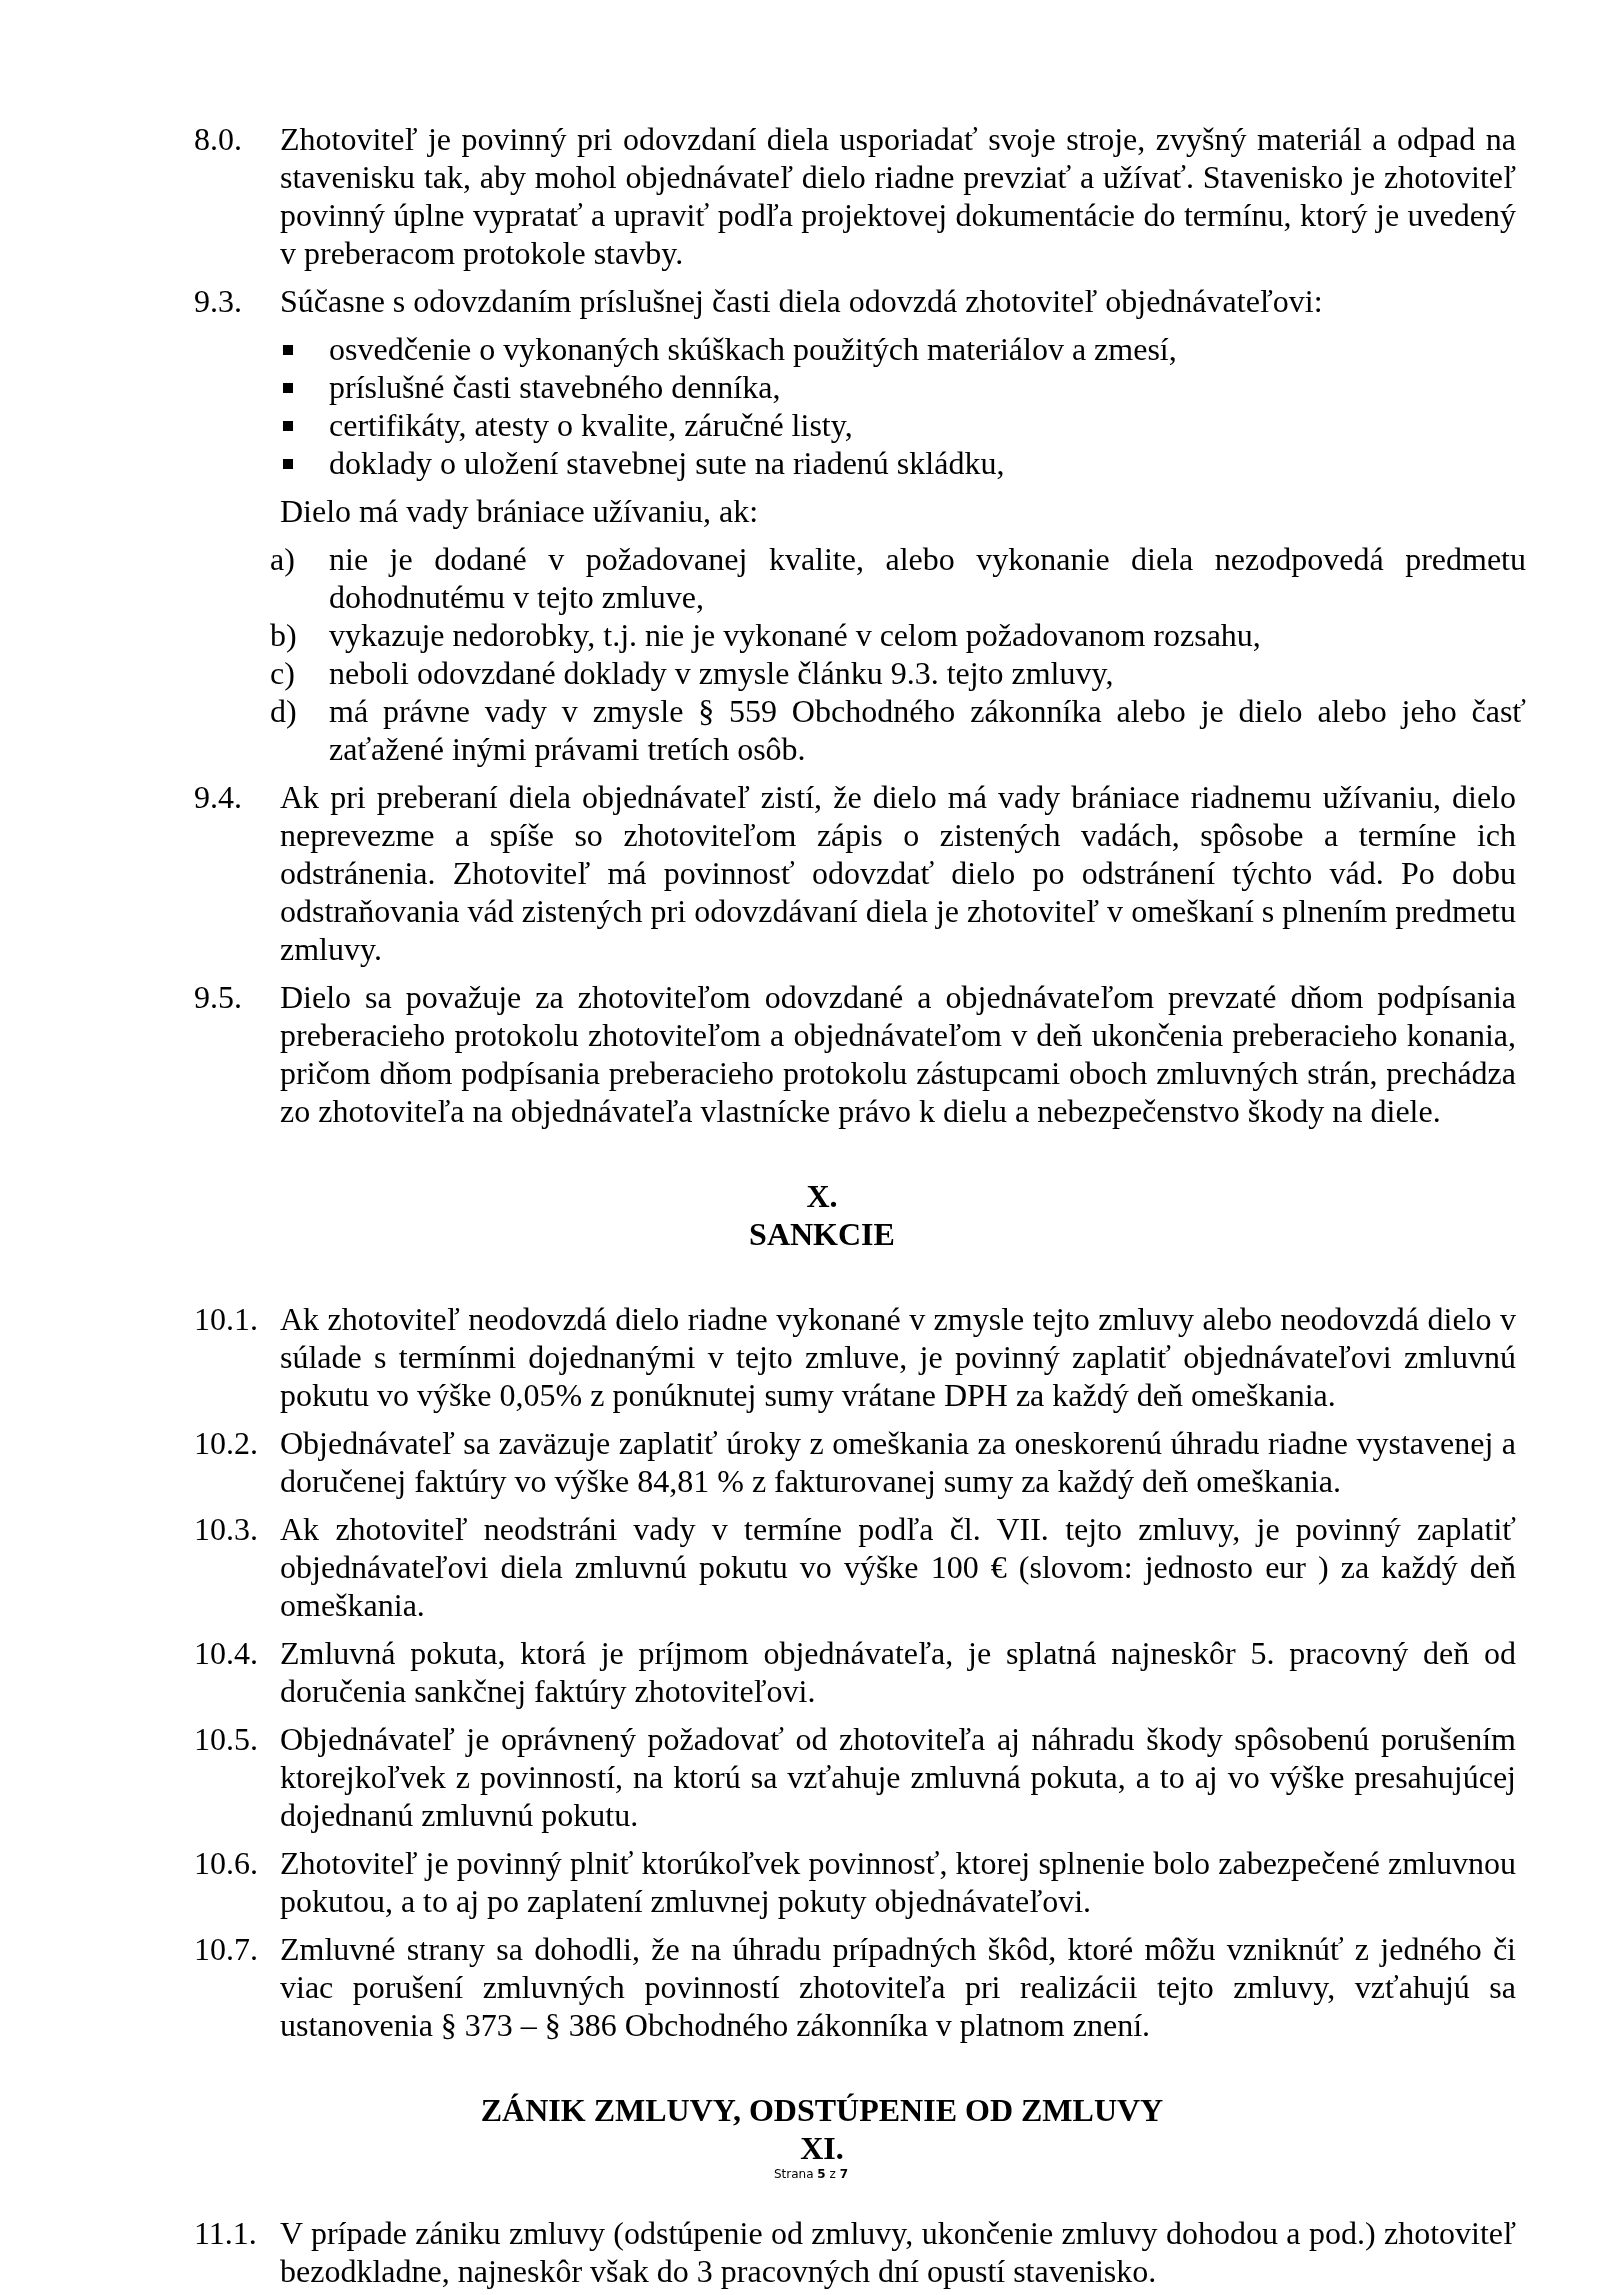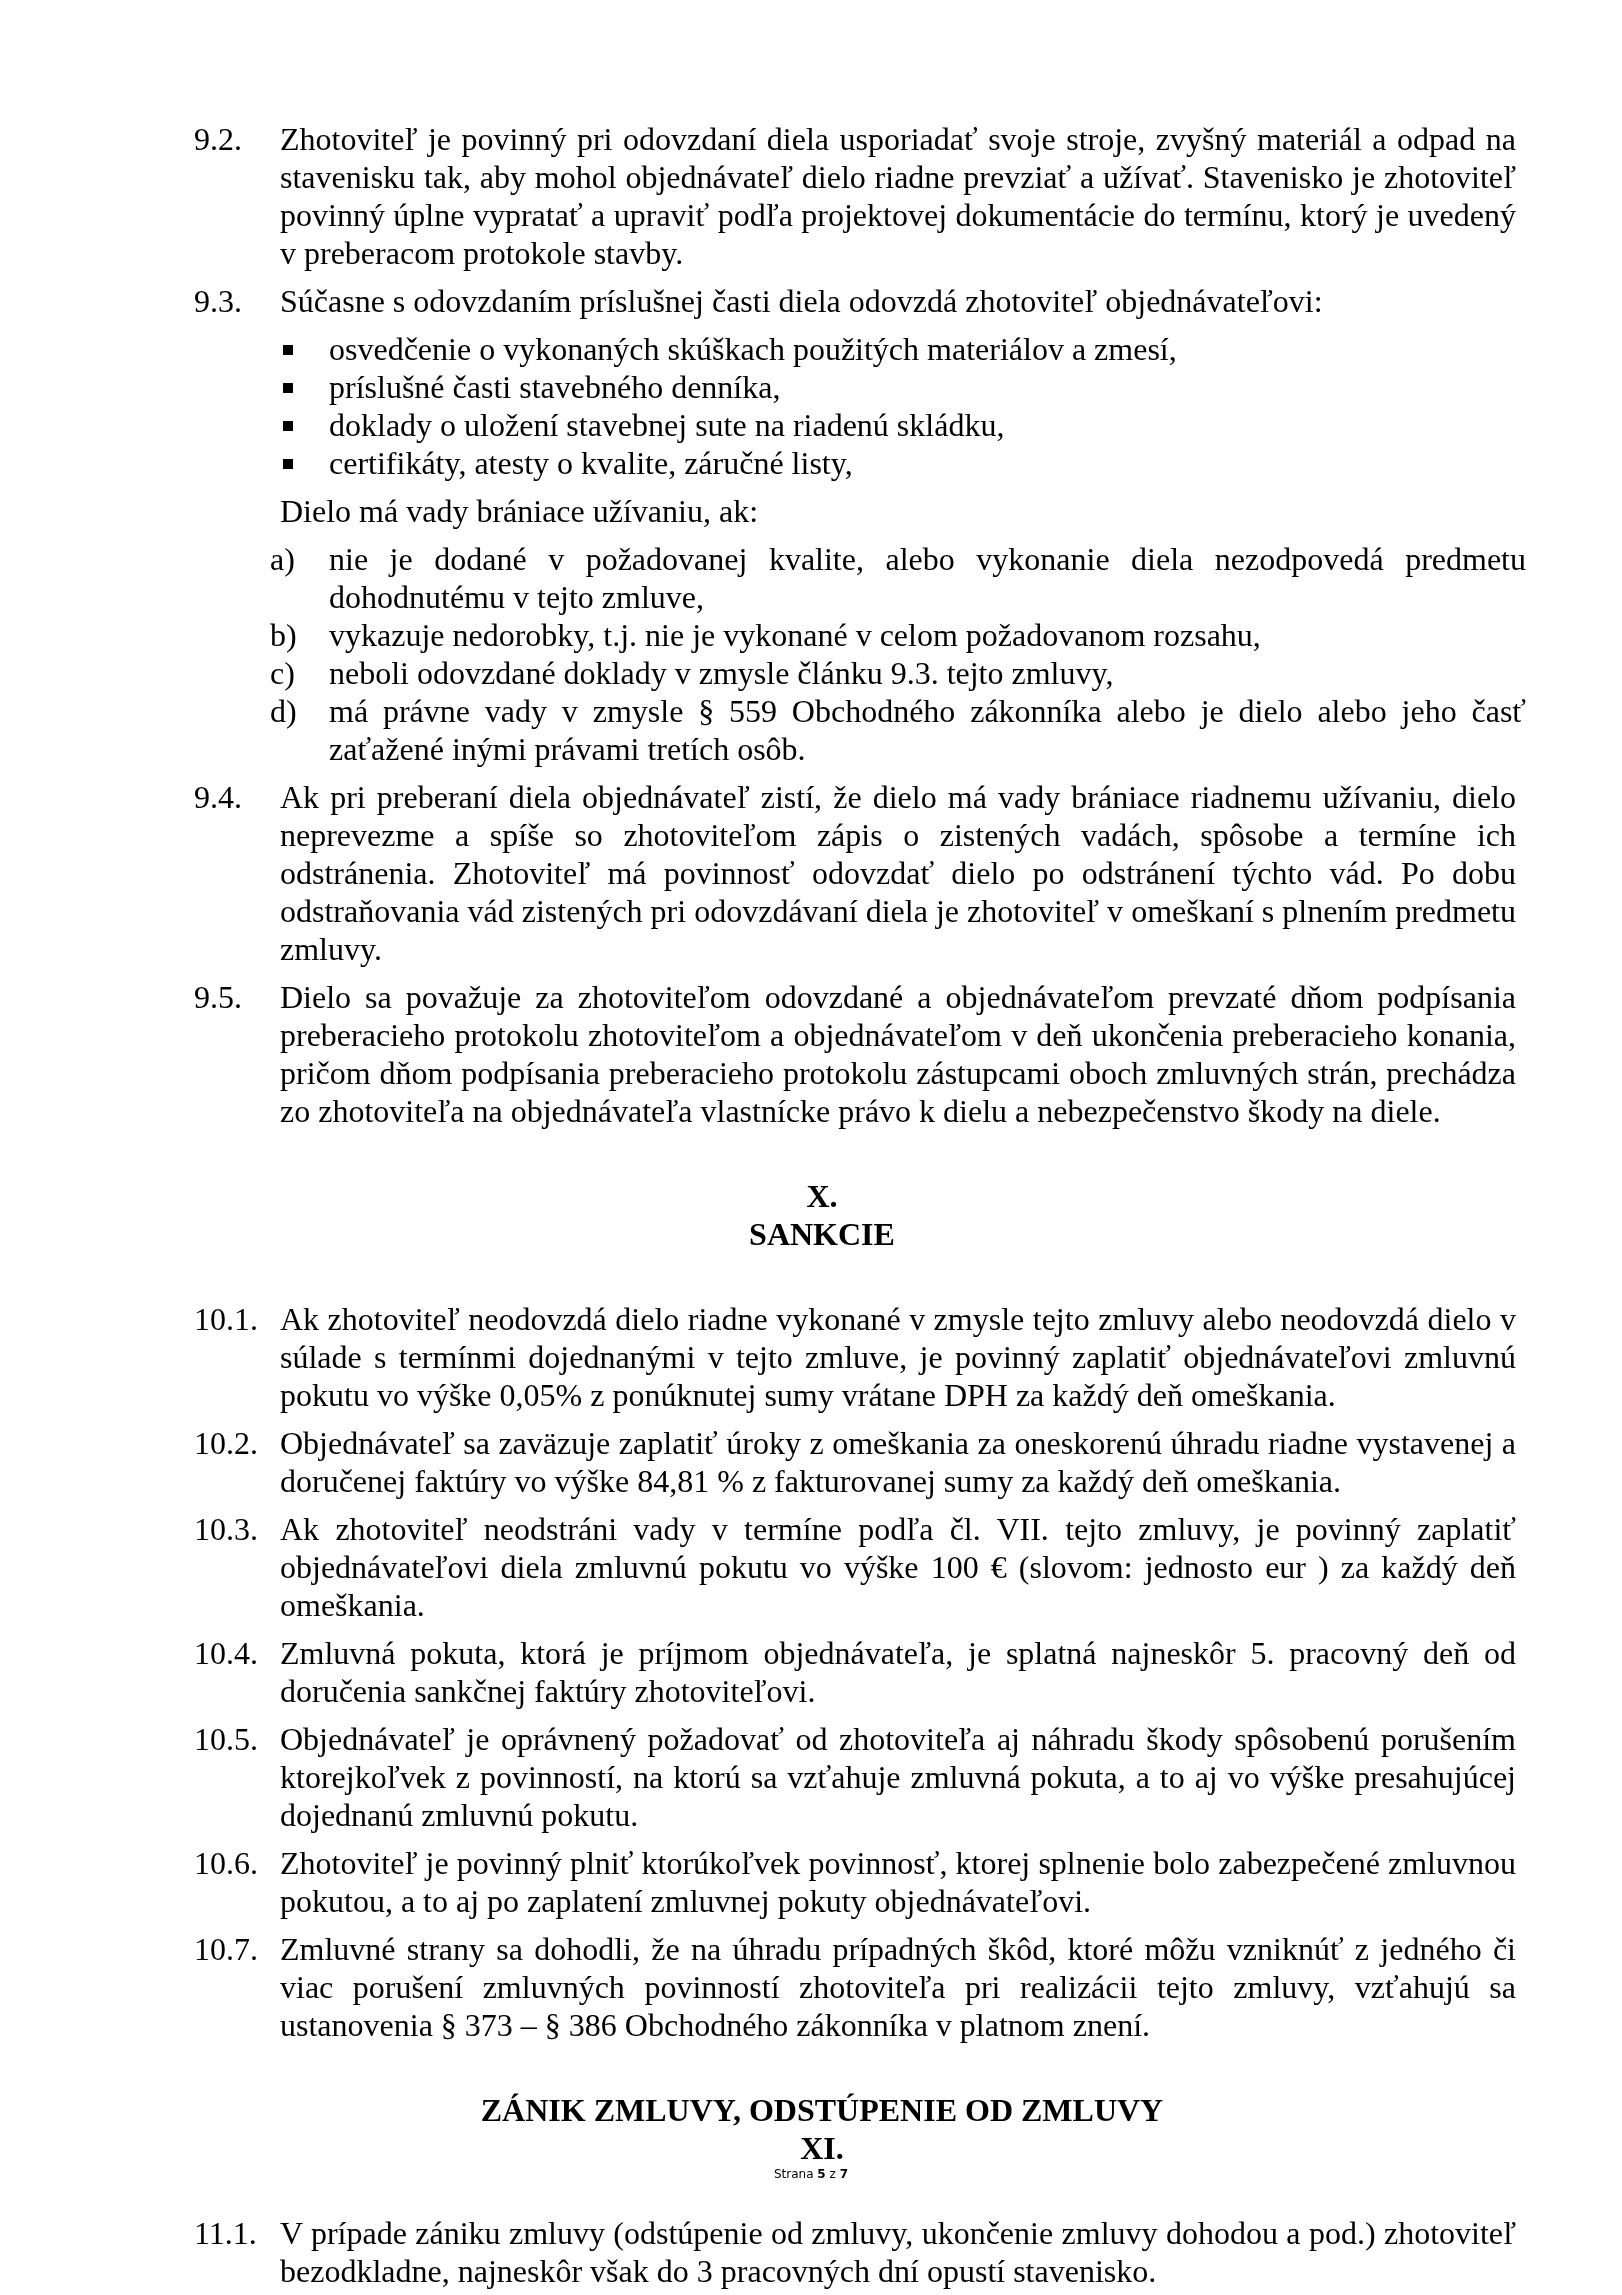--- a/index.html
+++ b/index.html
@@ -35,32 +35,32 @@
   }
   .footer b { font-weight: bold; }
 </style>
 </head>
 <body>
 
 <div class="page">
   <div class="content">
 
     <div class="clause">
-      <span class="num">9.2.</span>
+      <span class="num">8.0.</span>
       <p class="p">Zhotoviteľ je povinný pri odovzdaní diela usporiadať svoje stroje, zvyšný materiál a odpad na stavenisku tak, aby mohol objednávateľ dielo riadne prevziať a užívať. Stavenisko je zhotoviteľ povinný úplne vypratať a upraviť podľa projektovej dokumentácie do termínu, ktorý je uvedený v preberacom protokole stavby.</p>
     </div>
 
     <div class="clause">
       <span class="num">9.3.</span>
       <p class="p">Súčasne s odovzdaním príslušnej časti diela odovzdá zhotoviteľ objednávateľovi:</p>
       <ul class="bullets">
         <li><span class="sq"></span><span>osvedčenie o vykonaných skúškach použitých materiálov a zmesí,</span></li>
         <li><span class="sq"></span><span>príslušné časti stavebného denníka,</span></li>
+        <li><span class="sq"></span><span>certifikáty, atesty o kvalite, záručné listy,</span></li>
         <li><span class="sq"></span><span>doklady o uložení stavebnej sute na riadenú skládku,</span></li>
-        <li><span class="sq"></span><span>certifikáty, atesty o kvalite, záručné listy,</span></li>
       </ul>
       <p class="p subhead">Dielo má vady brániace užívaniu, ak:</p>
       <ul class="letters">
         <li><span class="lt">a)</span><span>nie je dodané v požadovanej kvalite, alebo vykonanie diela nezodpovedá predmetu dohodnutému v tejto zmluve,</span></li>
         <li><span class="lt">b)</span><span>vykazuje nedorobky, t.j. nie je vykonané v celom požadovanom rozsahu,</span></li>
         <li><span class="lt">c)</span><span>neboli odovzdané doklady v zmysle článku 9.3. tejto zmluvy,</span></li>
         <li><span class="lt">d)</span><span>má právne vady v zmysle § 559 Obchodného zákonníka alebo je dielo alebo jeho časť zaťažené inými právami tretích osôb.</span></li>
       </ul>
     </div>
 

